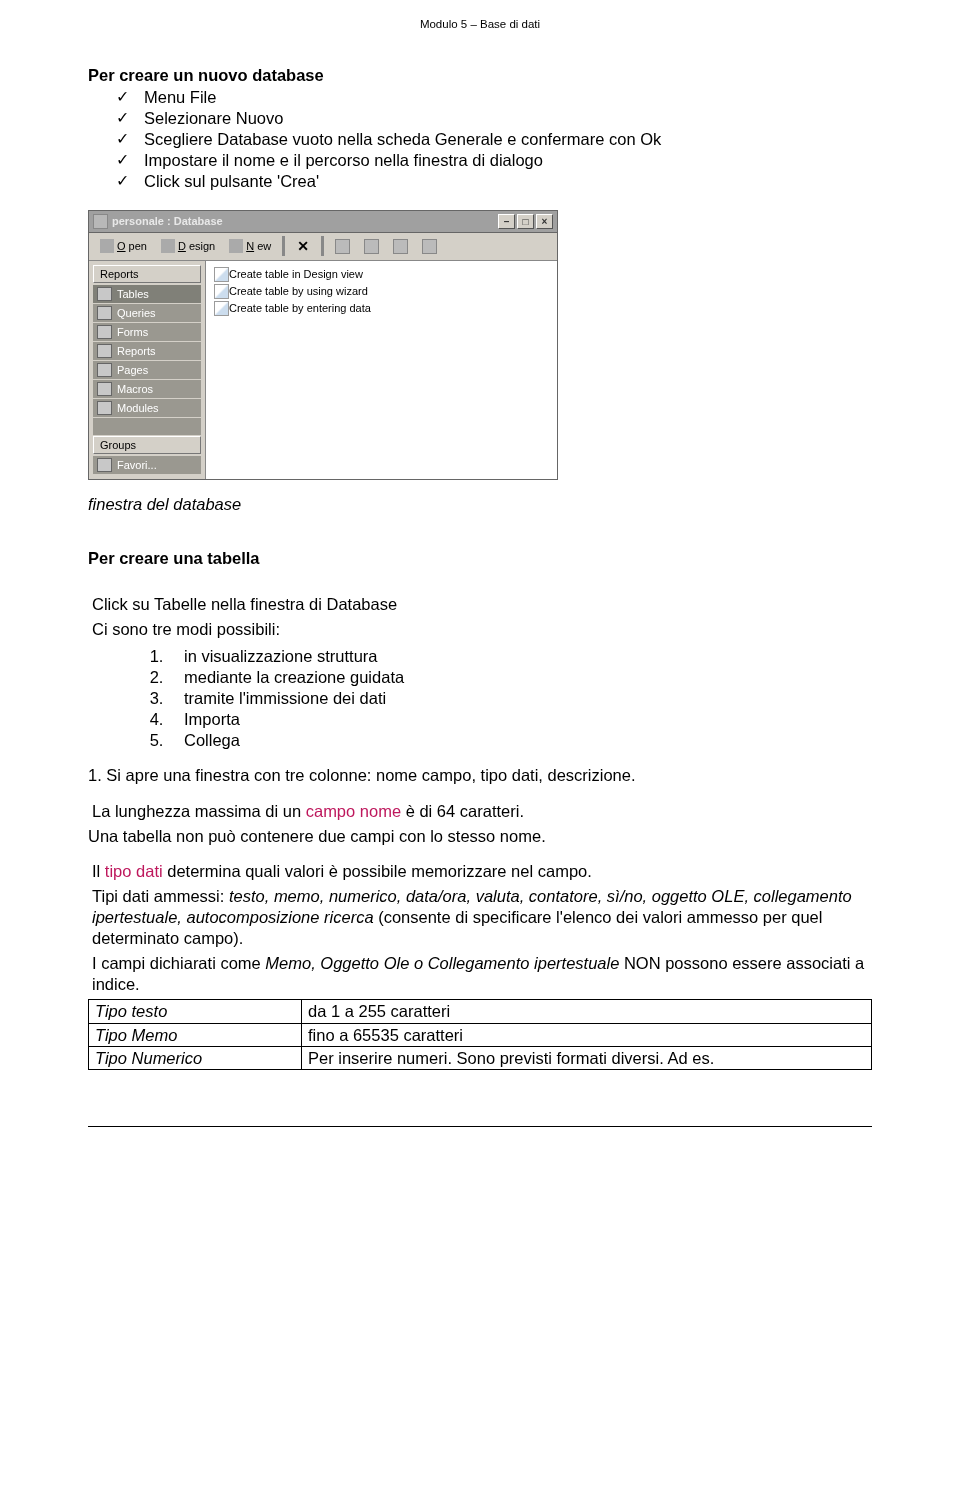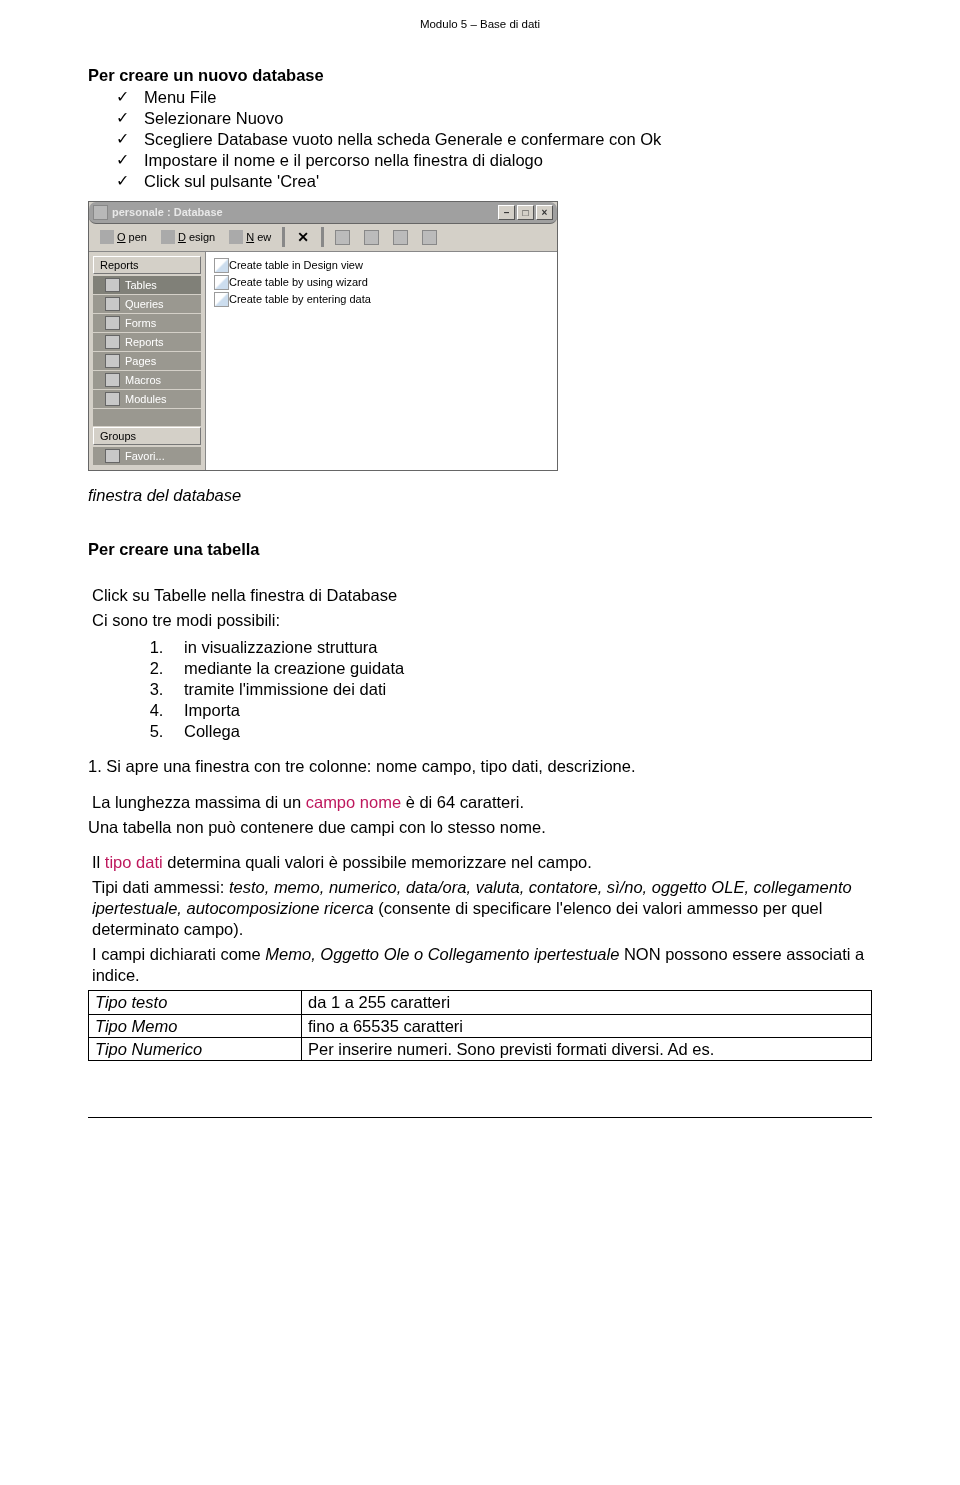--- a/index.html
+++ b/index.html
@@ -21,21 +21,21 @@
     font-weight: normal;
     padding: 18px 0 36px 0;
   }
   .section-heading {
     font-weight: bold;
     margin: 0 0 2px 0;
   }
   .check-list {
     list-style: none;
     padding: 0 0 0 28px;
-    margin: 0 0 8px 0;
+    margin: 0 0 17px 0;
   }
   .check-list li {
     position: relative;
     padding-left: 28px;
     line-height: 1.28;
   }
   .check-list li::before {
     content: "✓";
     position: absolute;
     left: 0;
@@ -69,21 +69,20 @@
     margin-bottom: 6px;
   }
   .mock-titlebar {
     background: #a0a0a0;
     color: #e8e8e8;
     display: flex;
     align-items: center;
     padding: 3px 4px;
     font-weight: bold;
     border-bottom: 1px solid #666;
-    border-radius: 7px;
   }
   .mock-titlebar .ticon {
     width: 13px; height: 13px; background: #b8b8b8; border: 1px solid #888; margin-right: 4px;
   }
   .mock-titlebar .ttext { flex: 1; }
   .title-btns { display: flex; gap: 2px; }
   .title-btns span {
     display: inline-flex; width: 15px; height: 13px;
     background: #d4d0c8; border: 1px solid #fff;
     border-right-color: #555; border-bottom-color: #555;
@@ -110,21 +109,21 @@
     padding: 4px 4px;
   }
   .side-group-label {
     background: #d4d0c8; border: 1px solid #fff;
     border-right-color: #777; border-bottom-color: #777;
     padding: 2px 6px; margin-bottom: 2px;
     font-size: 11px;
   }
   .side-item {
     display: flex; align-items: center; gap: 5px;
-    padding: 2px 2px 2px 12px;
+    padding: 2px 2px 2px 4px;
     background: #9a9890; color: #fff;
     margin-bottom: 1px;
     font-size: 11px;
   }
   .side-item.selected { background: #808078; }
   .side-item .sico { width: 13px; height: 12px; background: #c8c8c8; border: 1px solid #666; }
   .side-spacer { flex: 1; background: #9a9890; margin-bottom: 1px; }
   .mock-list {
     flex: 1; background: #fff; padding: 5px 8px;
   }

